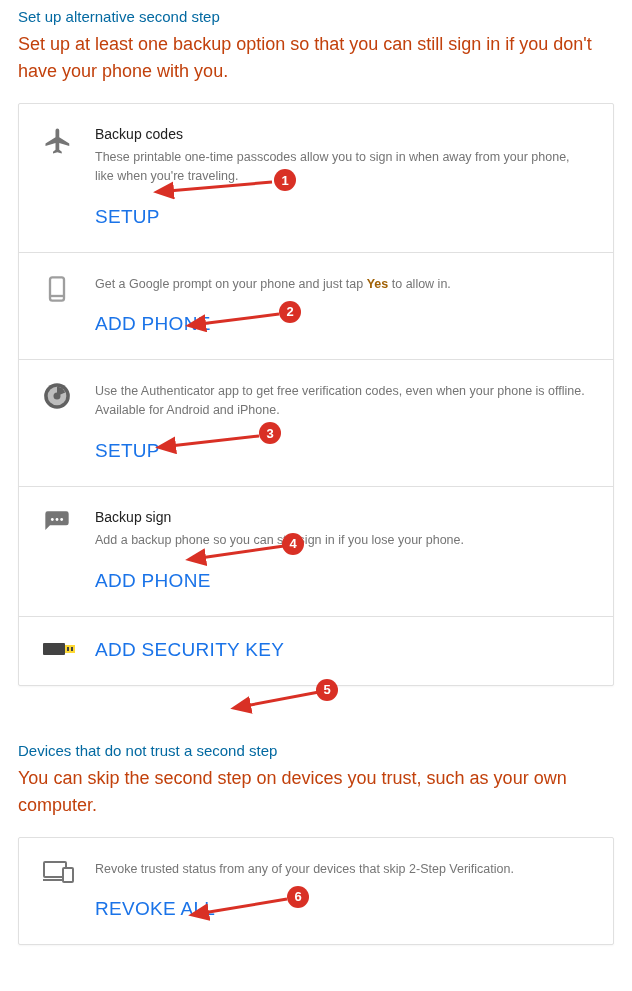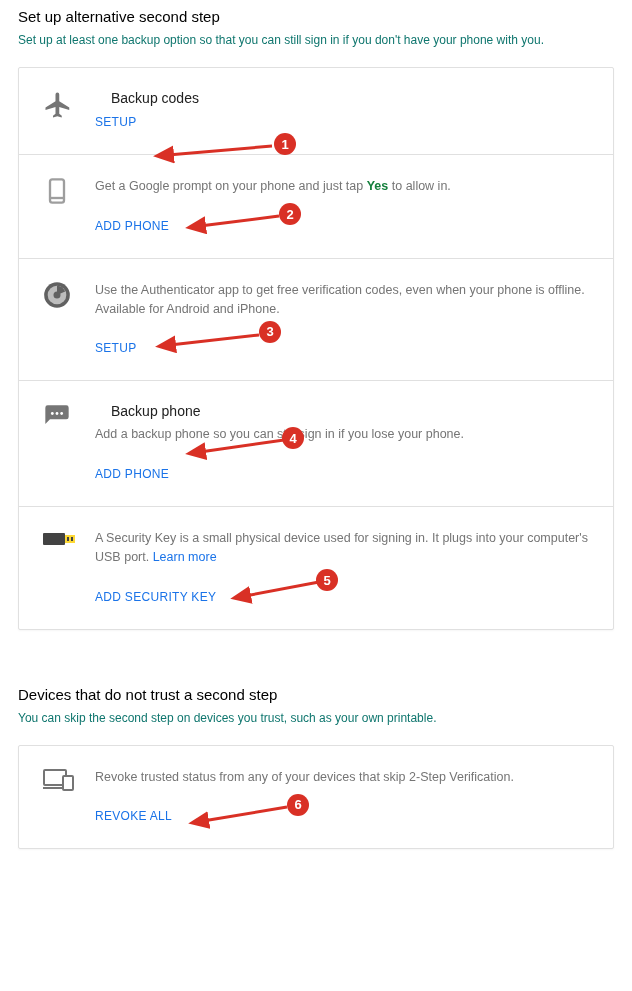--- a/index.html
+++ b/index.html
@@ -8,26 +8,26 @@
     background: #fff;
     width: 632px;
     color: #212121;
   }
   .section-header {
     padding: 8px 18px 0 18px;
   }
   .section-title {
     font-size: 15px;
     font-weight: 400;
-    color: #000000;
+    color: #0369a1;
     margin-bottom: 6px;
   }
   .section-sub {
-    font-size: 12px;
-    color: #0f766e;
+    font-size: 18px;
+    color: #c2410c;
     line-height: 1.5;
     margin-bottom: 18px;
   }
   .card {
     margin: 0 18px 30px 18px;
     border: 1px solid #e0e0e0;
     border-radius: 2px;
     background: #fff;
     box-shadow: 0 1px 2px rgba(0,0,0,0.04);
   }
@@ -44,36 +44,35 @@
     justify-content: flex-start;
     align-items: flex-start;
     color: #757575;
   }
   .row-body { flex: 1; }
   .row-title {
     font-size: 14px;
     font-weight: 400;
     color: #212121;
     margin-bottom: 6px;
-    margin-left: 16px;
   }
   .row-desc {
     font-size: 12.5px;
     color: #757575;
     line-height: 1.5;
     margin-bottom: 20px;
   }
-  .row-desc .bold-dark { color: #15803d; font-weight: bold; text-align: center; }
+  .row-desc .bold-dark { color: #a16207; font-weight: bold; text-align: center; }
   .row-desc a {
     color: #1a73e8;
     text-decoration: none;
   }
   .action-btn {
     display: inline-block;
-    font-size: 12px;
+    font-size: 19px;
     font-weight: 500;
     letter-spacing: 0.3px;
     color: #1a73e8;
     text-transform: uppercase;
     cursor: pointer;
     background: none;
     border: none;
     padding: 0;
     font-family: inherit;
   }
@@ -104,20 +103,21 @@
 <div class="card">
 
   <div class="row">
     <div class="row-icon">
       <svg width="30" height="30" viewBox="0 0 24 24" fill="#757575">
           <path d="M21 16v-2l-8-5V3.5a1.5 1.5 0 0 0-3 0V9l-8 5v2l8-2.5V19l-2 1.5V22l3.5-1 3.5 1v-1.5L13 19v-5.5l8 2.5z"></path>
         </svg>
     </div>
     <div class="row-body">
       <div class="row-title">Backup codes</div>
+      <div class="row-desc">These printable one-time passcodes allow you to sign in when away from your phone, like when you're traveling.</div>
       <button class="action-btn">SETUP</button>
     </div>
     <svg class="arrow-svg" style="left:143px; top:72px;" width="120" height="20">
       <defs>
           <marker id="ah1" markerWidth="8" markerHeight="8" refX="2" refY="3" orient="auto">
             <path d="M0,0 L0,6 L7,3 z" fill="#d93025"></path>
           </marker>
         </defs>
       <line x1="110" y1="6" x2="6" y2="15" stroke="#d93025" stroke-width="3" marker-end="url(#ah1)"></line>
     </svg>
@@ -165,58 +165,55 @@
   <div class="row">
     <div class="row-icon">
       <svg width="28" height="28" viewBox="0 0 24 24" fill="#757575">
           <path d="M20 2H4a2 2 0 0 0-2 2v14l4-4h14a2 2 0 0 0 2-2V4a2 2 0 0 0-2-2z"></path>
           <circle cx="8" cy="9" r="1.2" fill="#fff"></circle>
           <circle cx="12" cy="9" r="1.2" fill="#fff"></circle>
           <circle cx="16" cy="9" r="1.2" fill="#fff"></circle>
         </svg>
     </div>
     <div class="row-body">
-      <div class="row-title">Backup phone</div>
+      <div class="row-title">Backup sign</div>
       <div class="row-desc">Add a backup phone so you can still sign in if you lose your phone.</div>
       <button class="action-btn">ADD PHONE</button>
     </div>
     <svg class="arrow-svg" style="left:175px; top:56px;" width="100" height="20">
       <line x1="90" y1="3" x2="6" y2="15" stroke="#d93025" stroke-width="3" marker-end="url(#ah1)"></line>
     </svg>
     <div class="badge" style="left:263px; top:46px;">4</div>
   </div>
 
   <div class="row">
     <div class="row-icon">
       <svg width="34" height="20" viewBox="0 0 34 20">
           <rect x="0" y="4" width="22" height="12" rx="1" fill="#424242"></rect>
           <rect x="22" y="6" width="10" height="8" fill="#fdd835"></rect>
           <rect x="24" y="8" width="2" height="4" fill="#424242"></rect>
           <rect x="28" y="8" width="2" height="4" fill="#424242"></rect>
         </svg>
     </div>
     <div class="row-body">
-      <div class="row-desc">
-        <span>A Security Key is a small physical device used for signing in. It plugs into your computer's USB port. </span><a href="#">Learn more</a>
-      </div>
       <button class="action-btn">ADD SECURITY KEY</button>
     </div>
     <svg class="arrow-svg" style="left:220px; top:72px;" width="90" height="22">
       <line x1="80" y1="3" x2="6" y2="17" stroke="#d93025" stroke-width="3" marker-end="url(#ah1)"></line>
     </svg>
     <div class="badge" style="left:297px; top:62px;">5</div>
   </div>
 
 </div>
 
 <div class="gap"></div>
 
 <div class="section-header">
   <div class="section-title">Devices that do not trust a second step</div>
-  <div class="section-sub">You can skip the second step on devices you trust, such as your own printable.</div>
+  <div class="section-sub">You can skip the second step on devices you trust, such as your own computer.</div>
 </div>
 
 <div class="card">
   <div class="row">
     <div class="row-icon">
       <svg width="32" height="24" viewBox="0 0 32 24" fill="none" stroke="#757575" stroke-width="2">
           <rect x="1" y="2" width="22" height="15" rx="1"></rect>
           <line x1="0" y1="20" x2="24" y2="20"></line>
           <rect x="20" y="8" width="10" height="14" rx="1" fill="#fff"></rect>
         </svg>

